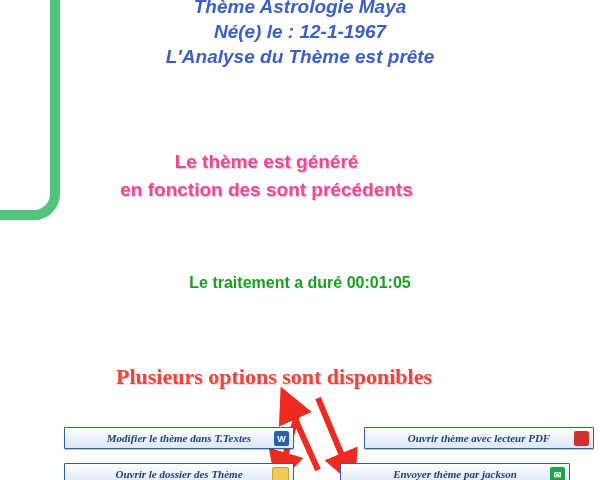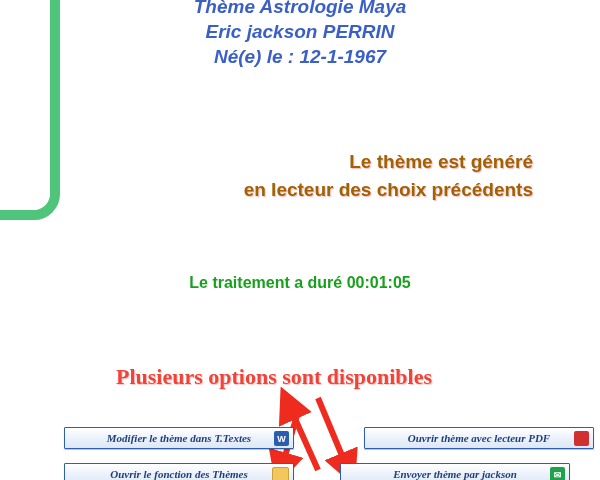--- a/index.html
+++ b/index.html
@@ -52,22 +52,22 @@
   }
   .header-block div {
     white-space: nowrap;
   }
 
   .red-message {
     position: absolute;
     left: 0;
     top: 148px;
     width: 533px;
-    text-align: right;
-    color: #a16207;
+    text-align: center;
+    color: #ec4899;
     font-size: 19px;
     line-height: 28px;
     font-weight: bold;
     text-shadow: 1px 1px 0 rgba(255,170,170,0.75);
   }
 
   .duration {
     position: absolute;
     left: 0;
     top: 274px;
@@ -149,27 +149,27 @@
   }
 </style>
 </head>
 <body>
 
 <div class="green-frame"></div>
 <div class="green-frame-inner"></div>
 
 <div class="header-block">
   <div>Thème Astrologie Maya</div>
-  <div>Eric jackson PERRIN</div>
   <div>Né(e) le : 12-1-1967</div>
+  <div>L'Analyse du Thème est prête</div>
 </div>
 
 <div class="red-message">
   <div>Le thème est généré</div>
-  <div>en lecteur des choix précédents</div>
+  <div>en fonction des sont précédents</div>
 </div>
 
 <div class="duration">Le traitement a duré 00:01:05</div>
 
 <div class="options-title">Plusieurs options sont disponibles</div>
 
 <svg class="arrows" viewBox="0 0 600 480">
   <defs>
     <marker id="arrowhead" markerWidth="6" markerHeight="6" refX="3" refY="3" orient="auto">
       <path d="M0,0 L6,3 L0,6 z" fill="#ee2b1f"></path>
@@ -184,20 +184,20 @@
   <span class="btn-label">Modifier le thème dans T.Textes</span>
   <span class="btn-icon icon-word">W</span>
 </div>
 
 <div class="btn" id="btn-pdf">
   <span class="btn-label">Ouvrir thème avec lecteur PDF</span>
   <span class="btn-icon icon-pdf"></span>
 </div>
 
 <div class="btn" id="btn-dossier">
-  <span class="btn-label">Ouvrir le fonction des Thèmes</span>
+  <span class="btn-label">Ouvrir le dossier des Thème</span>
   <span class="btn-icon icon-folder"></span>
 </div>
 
 <div class="btn" id="btn-courriel">
   <span class="btn-label">Envoyer thème par jackson</span>
   <span class="btn-icon icon-mail">✉</span>
 </div>
 
 </body></html>

